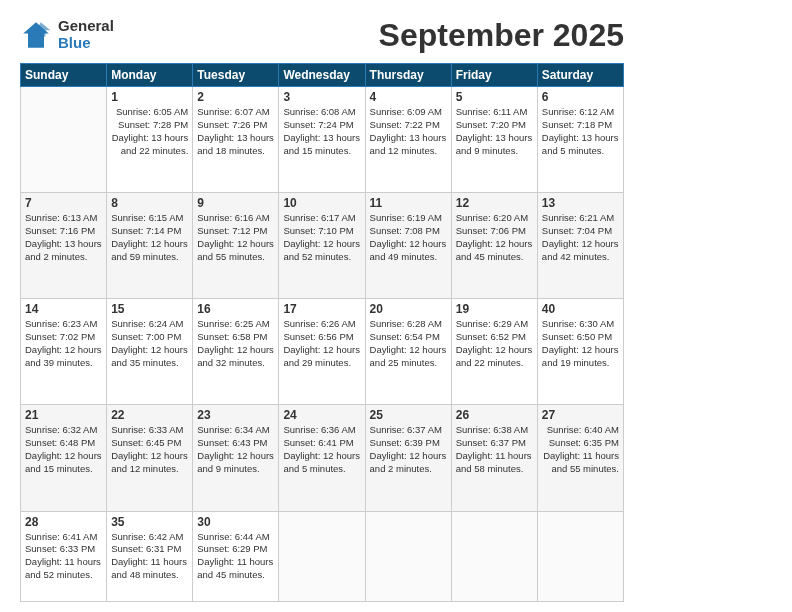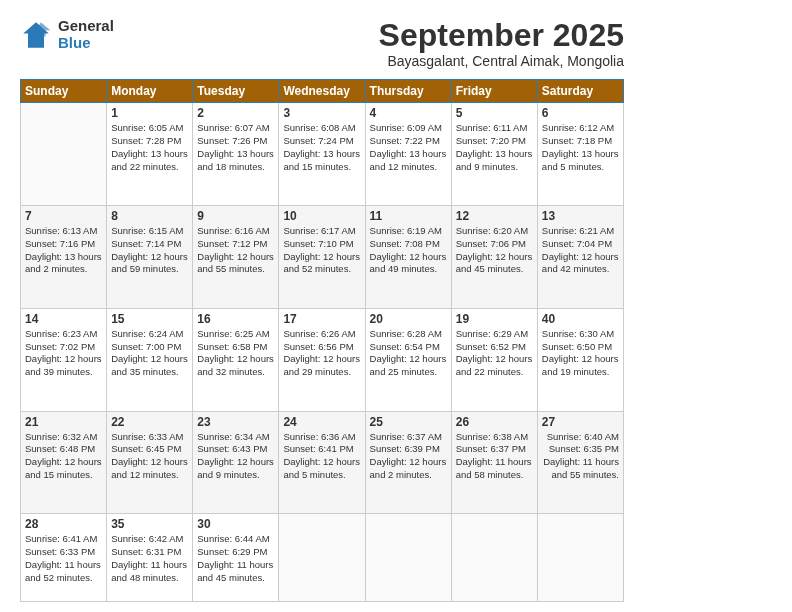--- a/index.html
+++ b/index.html
@@ -60,21 +60,21 @@
       font-size: 14px;
       color: #333;
     }
     .calendar {
       flex: 1;
       border-collapse: collapse;
       width: 100%;
       table-layout: fixed;
     }
     .calendar thead tr th {
-      background: #a16207;
+      background: #0c4a6e;
       color: #fff;
       font-size: 12px;
       font-weight: bold;
       padding: 4px 4px;
       text-align: left;
       border: 1px solid #2a7ab8;
     }
     .calendar tbody tr td {
       border: 1px solid #ccc;
       vertical-align: top;
@@ -114,42 +114,41 @@
         <polygon points="20,4 36,18 30,18 30,36 10,36 10,18 4,18" fill="#2a7ab8"></polygon>
         <polygon points="26,4 38,14 32,14 32,22 26,22 26,14 20,14" fill="#2a7ab8" opacity="0.6"></polygon>
       </svg>
       <div class="logo-text">
         <span class="logo-general">General</span>
         <span class="logo-blue">Blue</span>
       </div>
     </div>
     <div class="title-block">
       <div class="month-title">September 2025</div>
-      <div class="subtitle">Bayasgalant, Central Aimak, Mongolia</div>
     </div>
   </div>
 
   <table class="calendar">
     <thead>
       <tr>
         <th>Sunday</th>
         <th>Monday</th>
         <th>Tuesday</th>
         <th>Wednesday</th>
         <th>Thursday</th>
         <th>Friday</th>
         <th>Saturday</th>
       </tr>
     </thead>
     <tbody id="calendar-body">
     <tr>
           <td class="empty-cell"></td>
           <td>
             <span class="day-number">1</span>
-            <div class="day-info" style="white-space: pre-line;">Sunrise: 6:05 AM
+            <div class="day-info" style="white-space: pre-line; text-align: right;">Sunrise: 6:05 AM
 Sunset: 7:28 PM
 Daylight: 13 hours and 22 minutes.</div>
           </td>
           <td>
             <span class="day-number">2</span>
             <div class="day-info" style="white-space: pre-line;">Sunrise: 6:07 AM
 Sunset: 7:26 PM
 Daylight: 13 hours and 18 minutes.</div>
           </td>
           <td>

